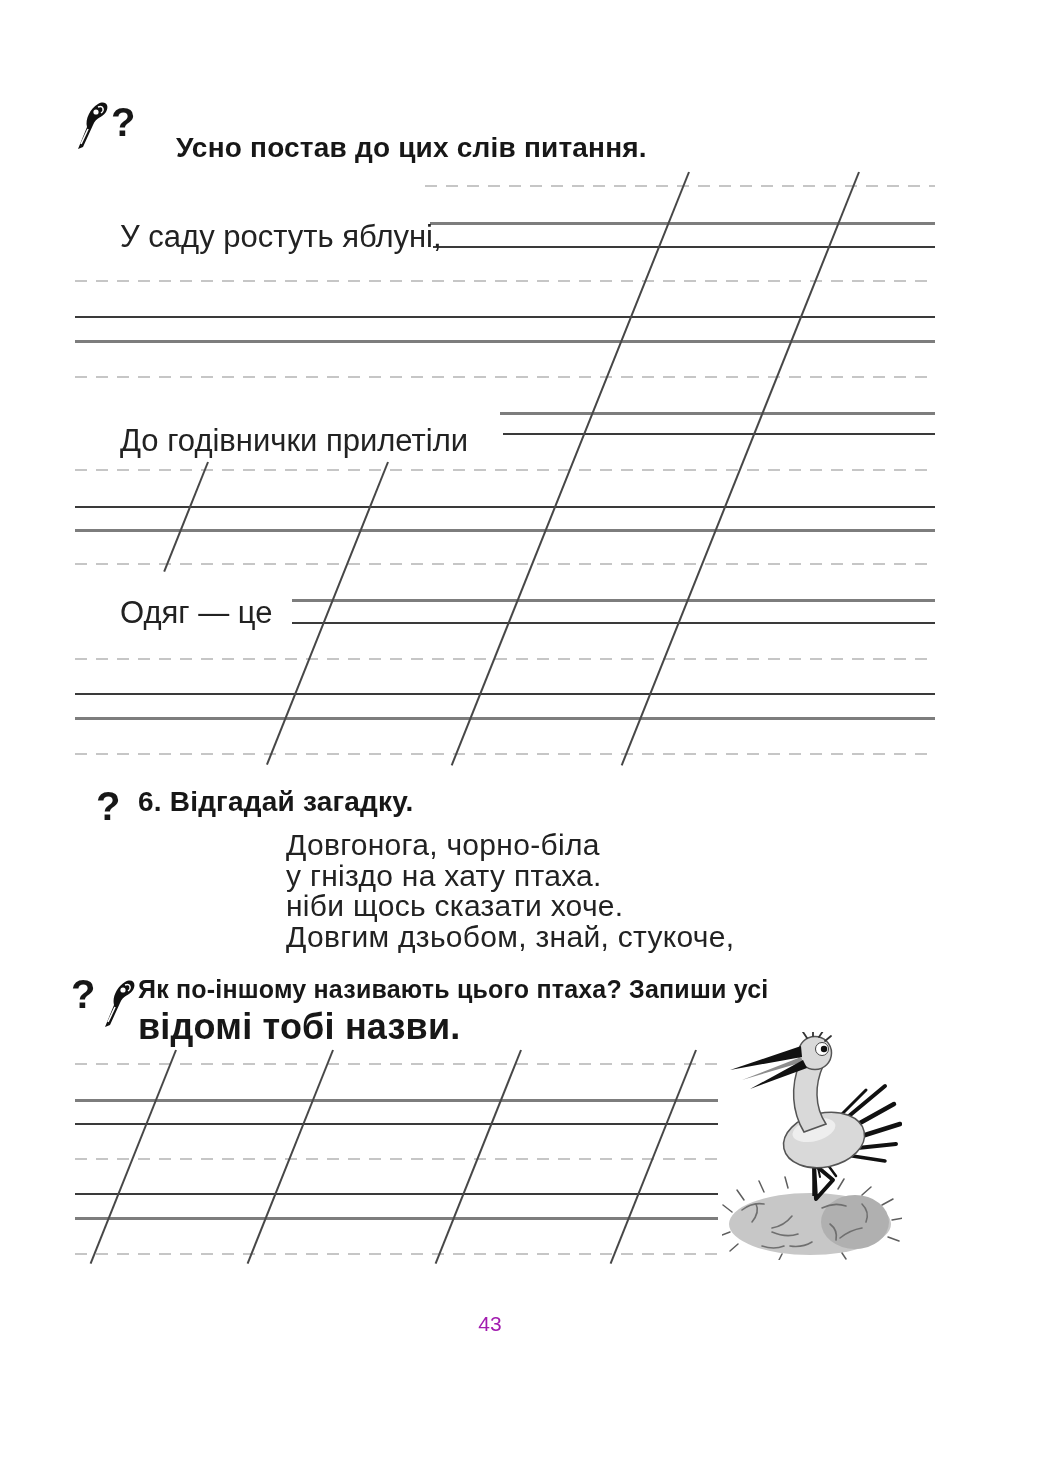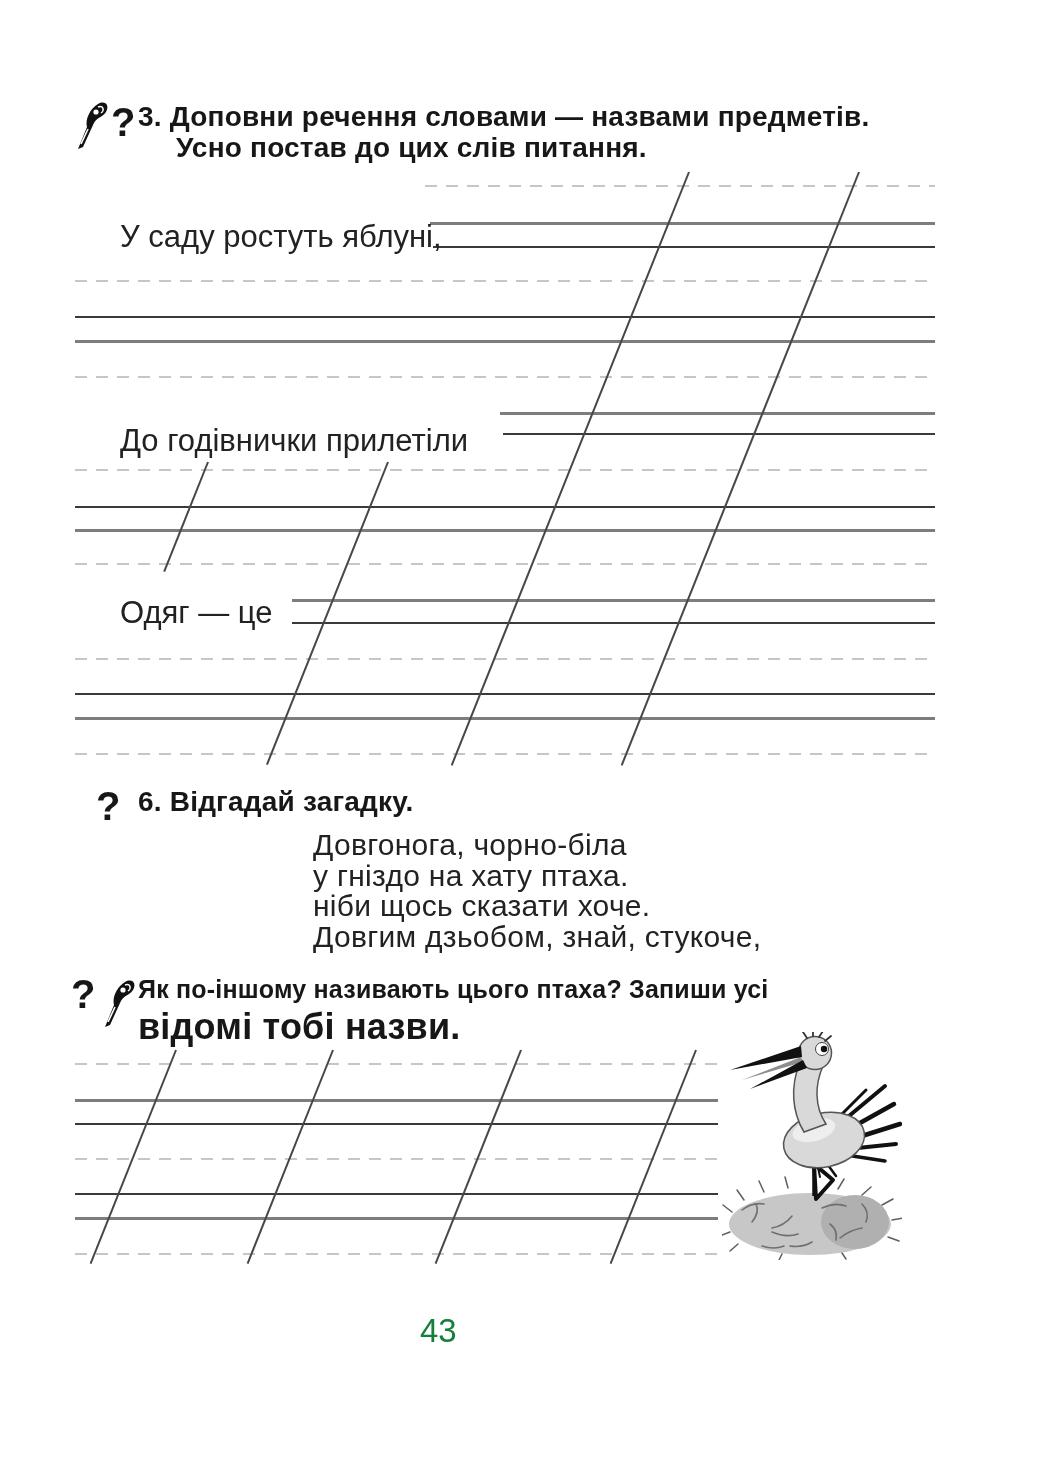--- a/index.html
+++ b/index.html
@@ -34,22 +34,23 @@
     white-space:nowrap;
     color:#222222;
   }
   .qmark{
     font-weight:bold;
     font-size:40px;
     line-height:40px;
     color:#171717;
   }
   .pagenum{
-    font-size:33px;
-    color:#15803d;
+    font-size:21px;
+    color:#a21caf;
+    text-align:center;
     width:140px;
   }
   
   .hline-d{position:absolute;height:2px;background:repeating-linear-gradient(90deg,#c6c6c6 0 12px,transparent 12px 21px);}
   .hline-s1{position:absolute;height:2px;background:#3a3a3a;}
   .hline-s2{position:absolute;height:3px;background:#7d7d7d;}
   .diag{position:absolute;width:2px;background:#474747;transform:rotate(21.8deg);transform-origin:top center;}
   svg{display:block;}
 </style>
 </head>
@@ -97,31 +98,30 @@
   <div class="abs" style="left:74px;top:100px;width:38px;height:52px;">
     <svg width="38" height="52" viewBox="0 0 38 52">
       <path d="M4 49 L13 27 C11 19 16 9 24 4 C31 0 36 5 32 12 C28 18 22 17 19 25 L9 47 Z" fill="#111"></path>
       <path d="M7 44 L14 29" stroke="#fff" stroke-width="1.6" fill="none"></path>
       <circle cx="22" cy="12" r="2.6" fill="#fff"></circle>
       <path d="M24 7 C29 5 31 10 27 13" stroke="#fff" stroke-width="1.4" fill="none"></path>
     </svg>
   </div>
   <div class="abs qmark" style="left:111px;top:102px;">?</div>
 
-  <div class="abs head" style="left:138px;top:101px;">3. Доповни речення словами — назвами предметів.</div>
   <div class="abs head" style="left:176px;top:132px;">Усно постав до цих слів питання.</div>
 
   <div class="abs label" style="left:120px;top:219px;">У саду ростуть яблуні,</div>
   <div class="abs label" style="left:120px;top:423px;">До годівнички прилетіли</div>
   <div class="abs label" style="left:120px;top:595px;">Одяг — це</div>
 
   <div class="abs qmark" style="left:96px;top:786px;">?</div>
   <div class="abs head" style="left:138px;top:786px;">6. Відгадай загадку.</div>
 
-  <div class="abs" style="left:313px;top:830px;">
+  <div class="abs" style="left:286px;top:830px;">
     <div class="riddle-line">Довгонога, чорно-біла</div>
     <div class="riddle-line">у гніздо на хату птаха.</div>
     <div class="riddle-line">ніби щось сказати хоче.</div>
     <div class="riddle-line">Довгим дзьобом, знай, стукоче,</div>
   </div>
 
   <div class="abs qmark" style="left:71px;top:974px;">?</div>
   <div class="abs" style="left:101px;top:978px;width:38px;height:52px;">
     <svg width="38" height="52" viewBox="0 0 38 52">
       <path d="M4 49 L13 27 C11 19 16 9 24 4 C31 0 36 5 32 12 C28 18 22 17 19 25 L9 47 Z" fill="#111"></path>

